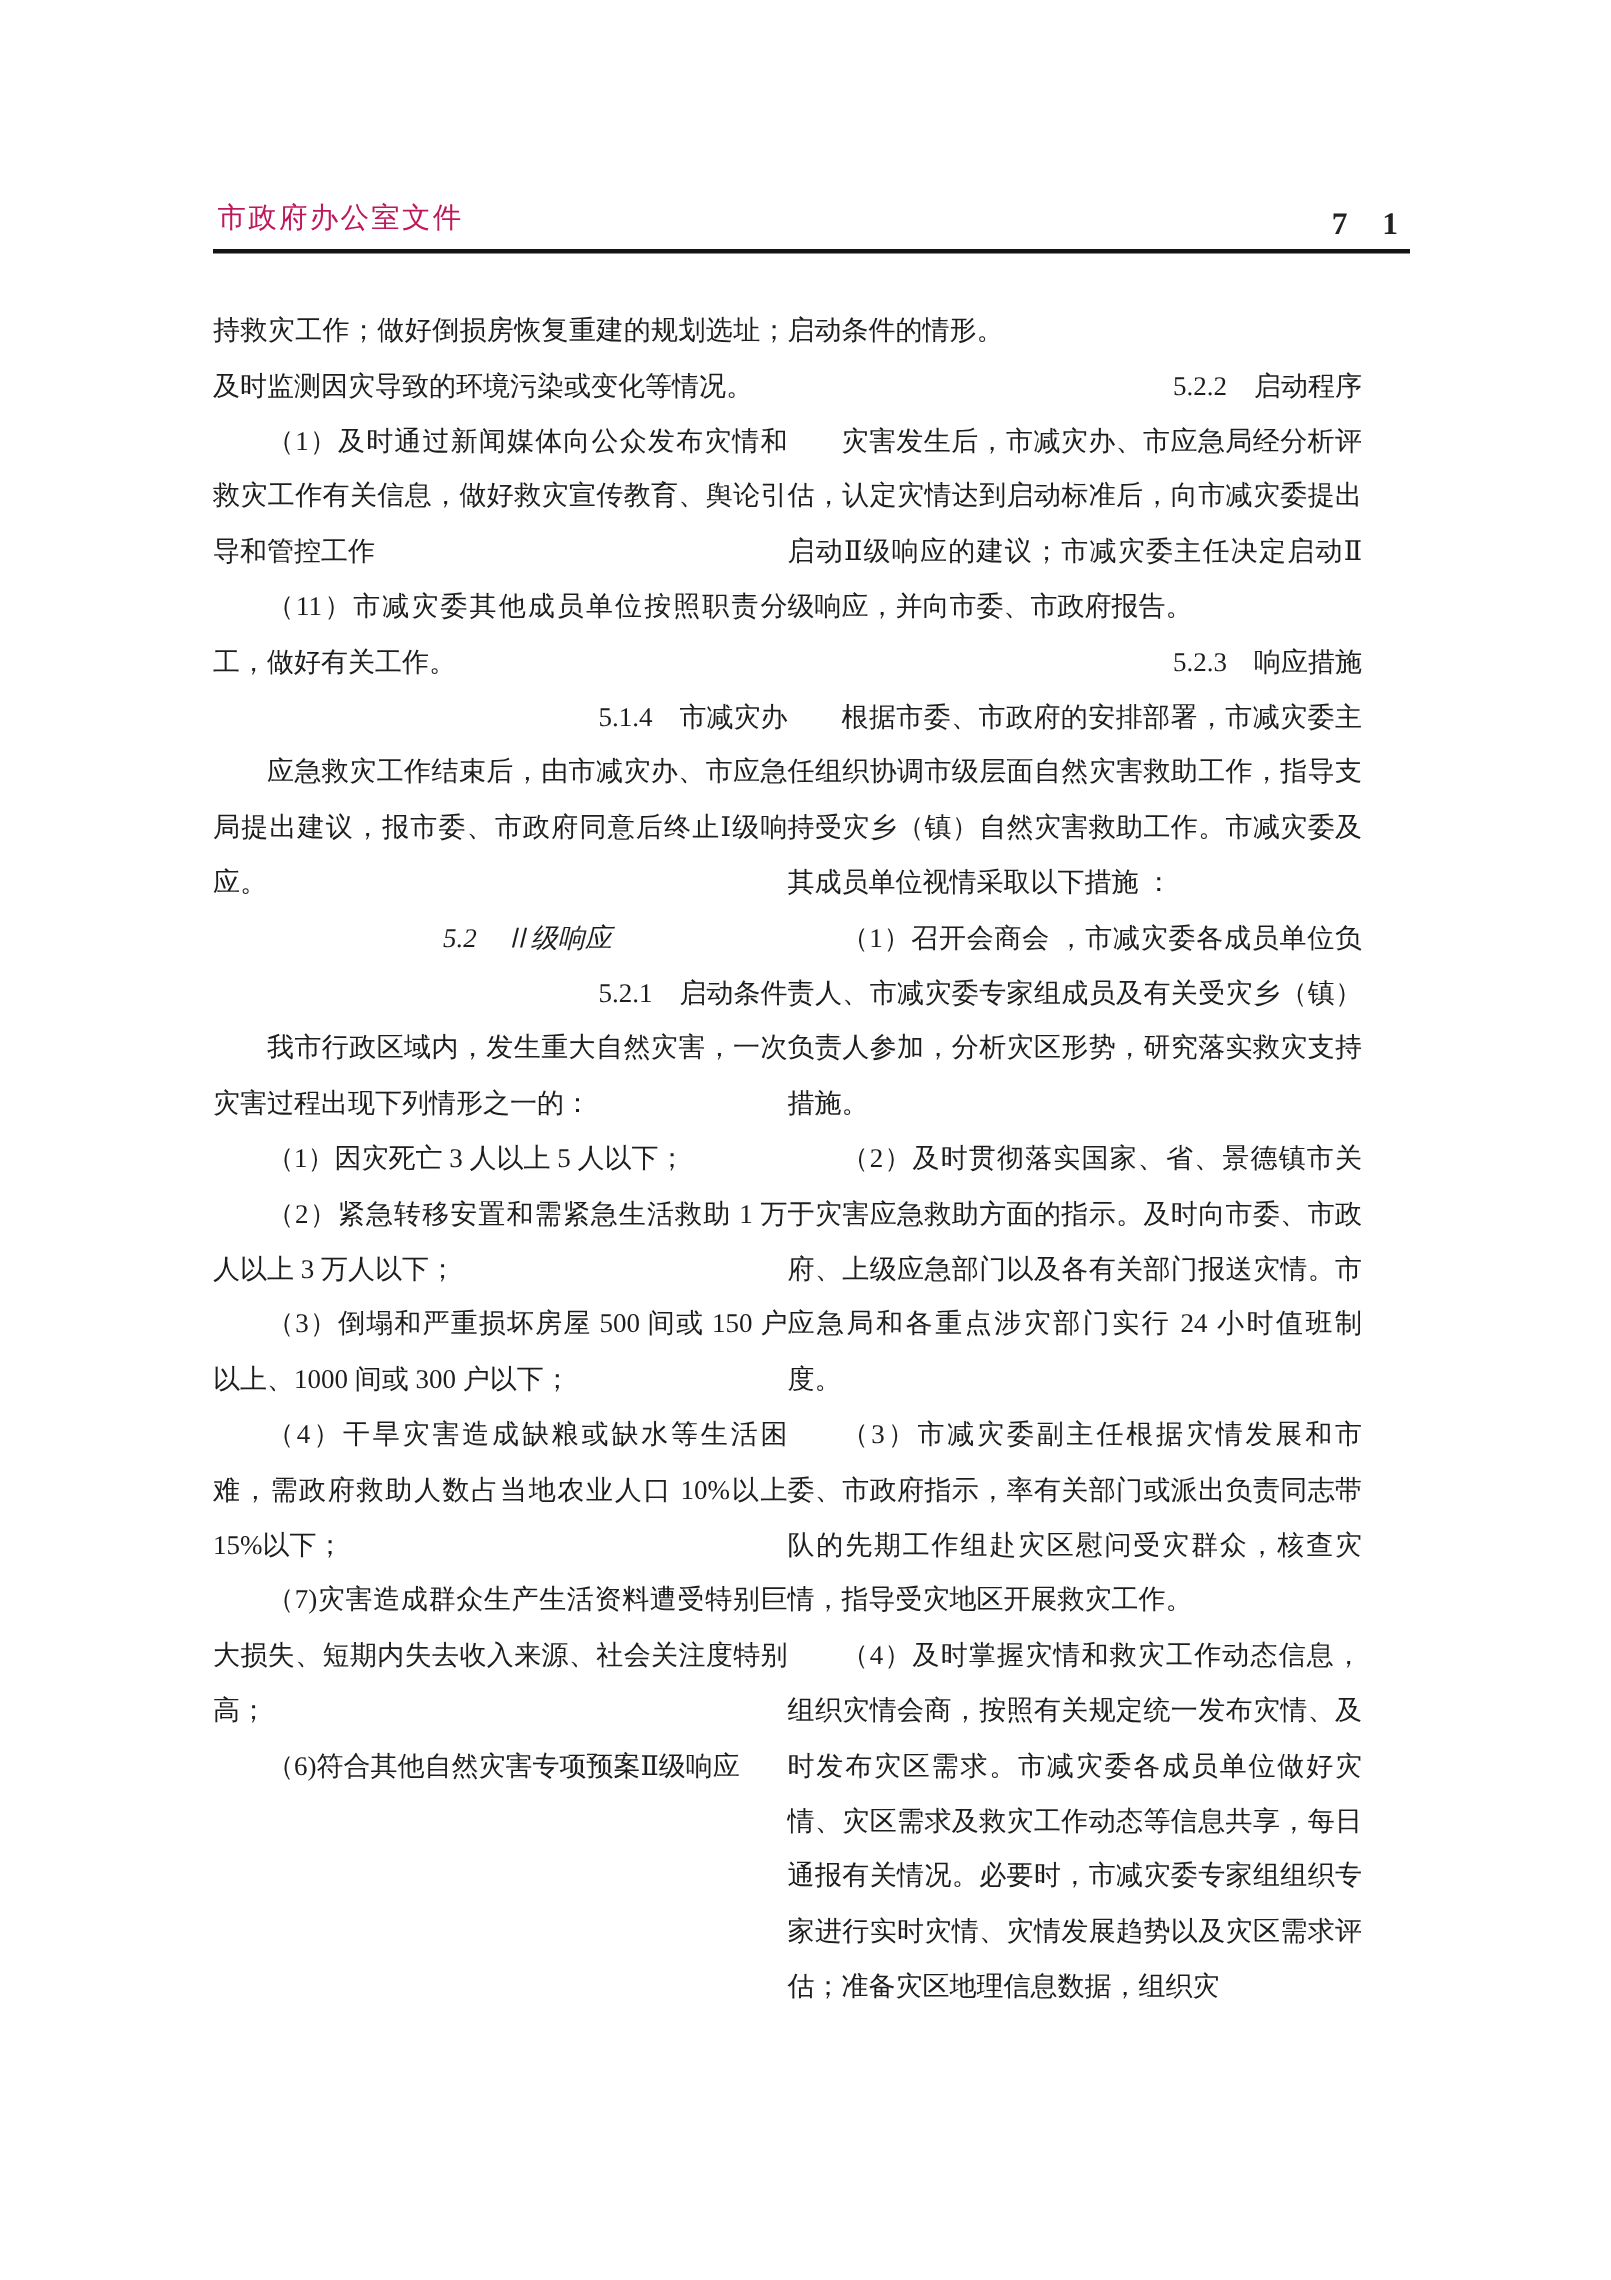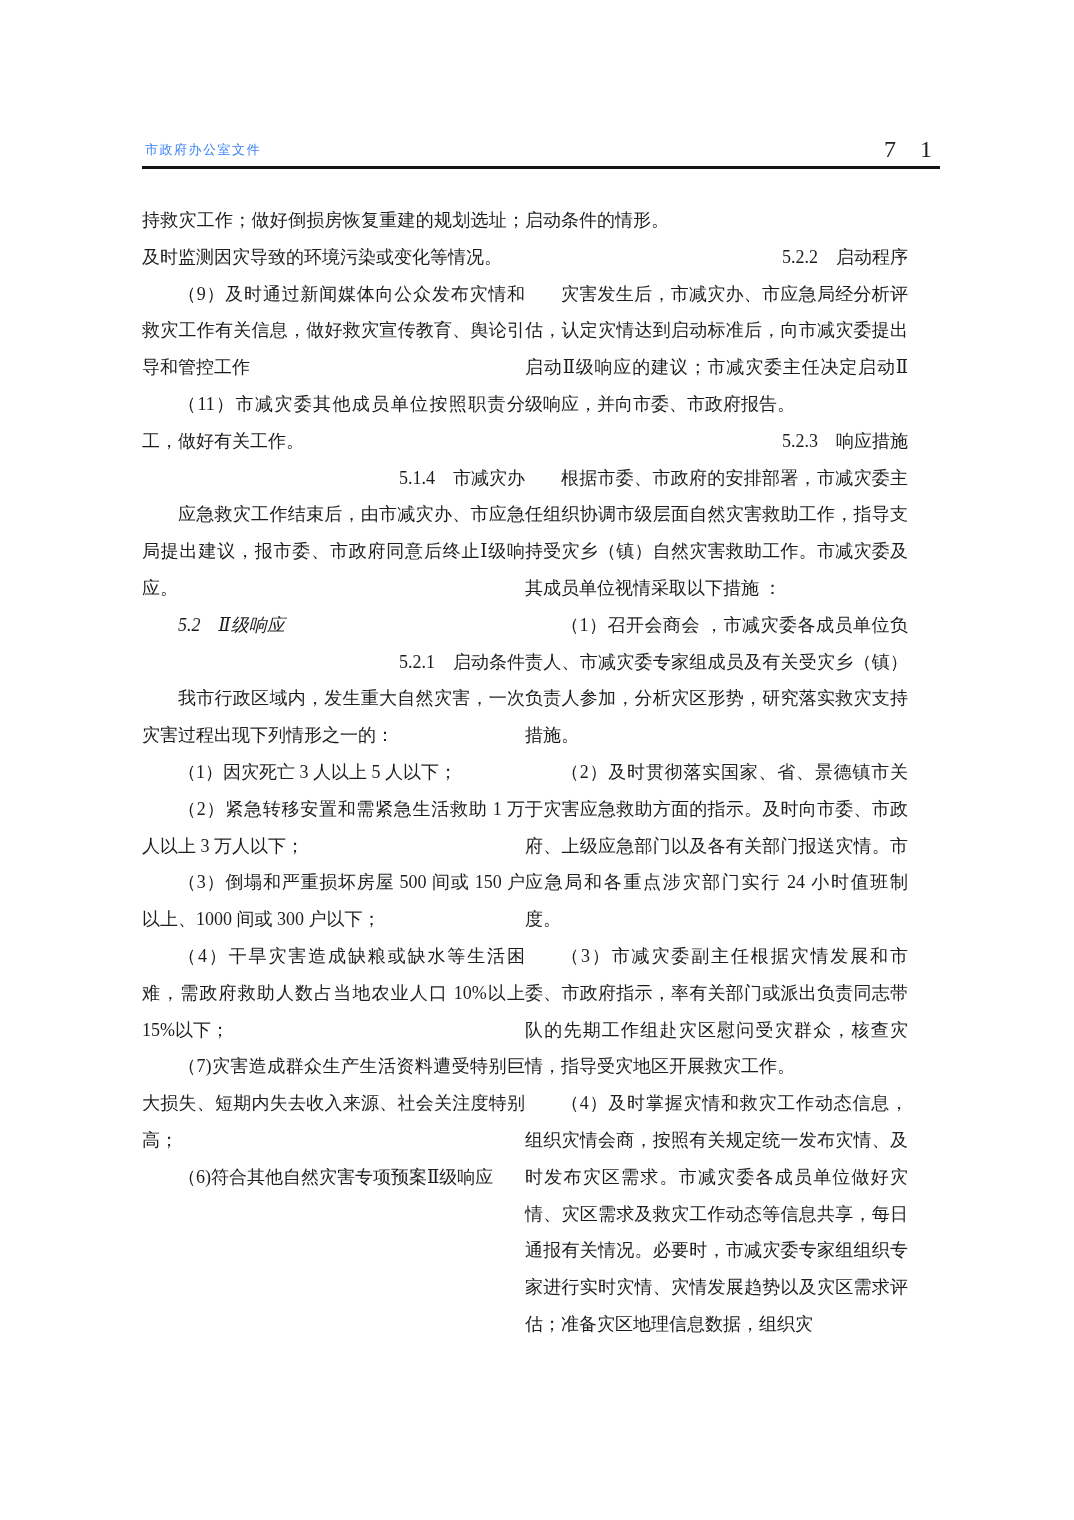--- a/index.html
+++ b/index.html
@@ -19,29 +19,30 @@
   .header-row {
     position: absolute;
     left: 145px;
     top: 132px;
     width: 796px;
     display: flex;
     justify-content: space-between;
     align-items: flex-end;
   }
   .doc-label {
-    font-size: 13px;
+    font-size: 19px;
     letter-spacing: 1.5px;
-    color: #3b82f6;
+    color: #be185d;
   }
   .page-num {
-    font-size: 24px;
+    font-size: 21px;
     letter-spacing: 9px;
     color: #222222;
     transform: translateY(4px);
+    font-weight: bold;
   }
   .rule {
     position: absolute;
     left: 142px;
     top: 166px;
     width: 798px;
     height: 3px;
     background: #141414;
   }
   .columns {
@@ -61,41 +62,42 @@
   }
   .col p {
     margin: 0;
     padding: 0;
   }
   p.cont   { text-indent: 0; }
   p.indent { text-indent: 2em; }
   p.head   { text-indent: 2em; text-align: right; }
   p.head-italic {
     text-indent: 2em;
-    text-align: left;
+    text-align: center;
     font-style: italic;
+    font-family: Liberation Serif, serif;
   }
 </style>
 </head>
 <body>
 
 <div class="page">
 
   <div class="header-row">
     <span class="doc-label">市政府办公室文件</span>
     <span class="page-num">7 1</span>
   </div>
 
   <div class="rule"></div>
 
   <div class="columns">
 
     <div class="col">
       <p class="cont">持救灾工作；做好倒损房恢复重建的规划选址；及时监测因灾导致的环境污染或变化等情况。</p>
-      <p class="indent">（9）及时通过新闻媒体向公众发布灾情和救灾工作有关信息，做好救灾宣传教育、舆论引导和管控工作</p>
+      <p class="indent">（1）及时通过新闻媒体向公众发布灾情和救灾工作有关信息，做好救灾宣传教育、舆论引导和管控工作</p>
       <p class="indent">（11）市减灾委其他成员单位按照职责分工，做好有关工作。</p>
       <p class="head">5.1.4　市减灾办</p>
       <p class="indent">应急救灾工作结束后，由市减灾办、市应急局提出建议，报市委、市政府同意后终止Ⅰ级响应。</p>
       <p class="head-italic">5.2　Ⅱ级响应</p>
       <p class="head">5.2.1　启动条件</p>
       <p class="indent">我市行政区域内，发生重大自然灾害，一次灾害过程出现下列情形之一的：</p>
       <p class="indent">（1）因灾死亡 3 人以上 5 人以下；</p>
       <p class="indent">（2）紧急转移安置和需紧急生活救助 1 万人以上 3 万人以下；</p>
       <p class="indent">（3）倒塌和严重损坏房屋 500 间或 150 户以上、1000 间或 300 户以下；</p>
       <p class="indent">（4）干旱灾害造成缺粮或缺水等生活困难，需政府救助人数占当地农业人口 10%以上 15%以下；</p>

